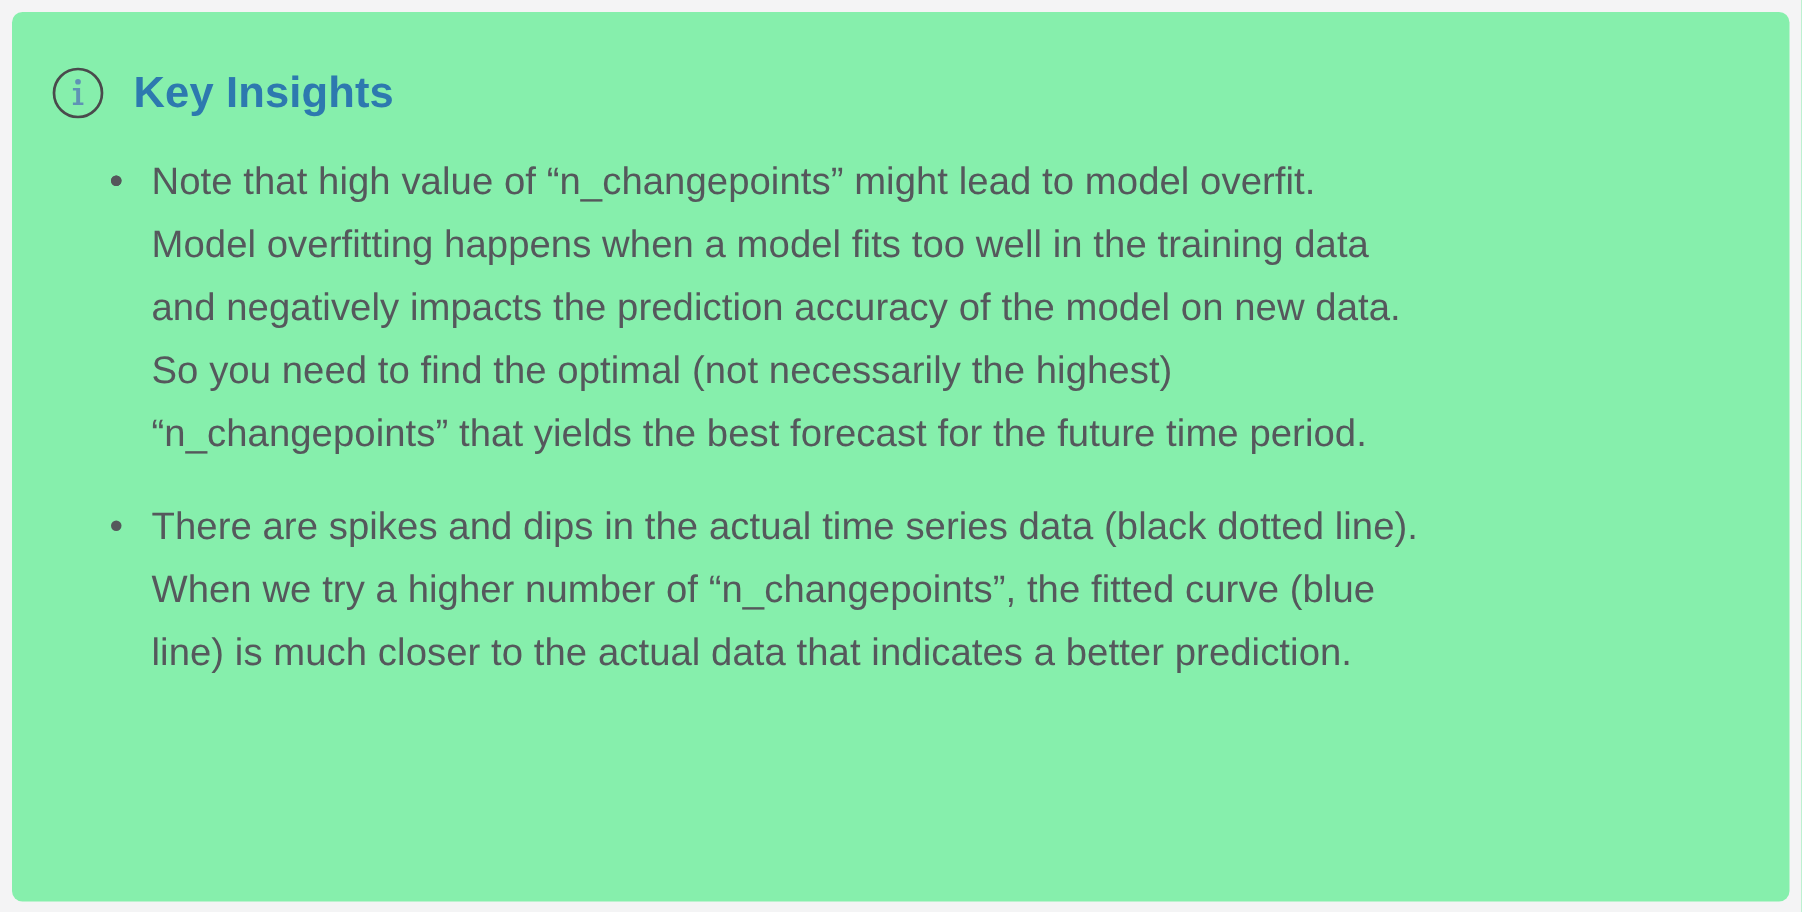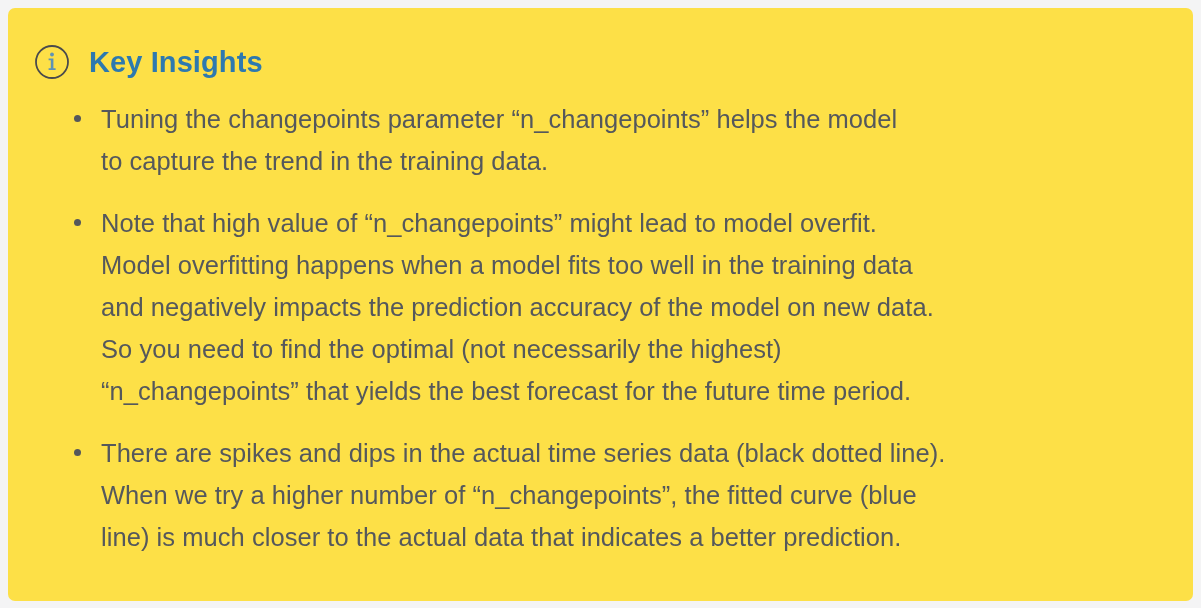--- a/index.html
+++ b/index.html
@@ -13,21 +13,21 @@
     font-family: "Liberation Sans", sans-serif;
     overflow: hidden;
   }
 
   #insights-card {
     position: absolute;
     left: 8px;
     top: 8px;
     width: 1185px;
     height: 593px;
-    background: #fde047;
+    background: #86efac;
     border-radius: 7px;
     box-sizing: border-box;
     overflow: hidden;
   }
 
   
   .card-header {
     display: flex;
     align-items: center;
     padding: 36px 0 0 26px;
@@ -97,22 +97,20 @@
       <circle cx="18" cy="18" r="16" fill="none" stroke="#4a4a4c" stroke-width="1.8"></circle>
       <circle cx="18" cy="10.5" r="1.9" fill="#5f93b5"></circle>
       <path d="M14.6 14.6 L19.4 14.6 L19.4 24.3 L21.6 24.3 L21.6 26.0 L14.6 26.0 L14.6 24.3 L16.8 24.3 L16.8 16.3 L14.6 16.3 Z" fill="#5f93b5"></path>
     </svg>
     <div class="card-title">Key Insights</div>
   </div>
 
   <ul class="insight-list">
     <li class="insight-item">
       <span class="bullet-dot"></span>
-      <span class="insight-text">Tuning the changepoints parameter “n_changepoints” helps the model
-to capture the trend in the training data.</span>
     </li>
     <li class="insight-item">
       <span class="bullet-dot"></span>
       <span class="insight-text">Note that high value of “n_changepoints” might lead to model overfit.
 Model overfitting happens when a model fits too well in the training data
 and negatively impacts the prediction accuracy of the model on new data.
 So you need to find the optimal (not necessarily the highest)
 “n_changepoints” that yields the best forecast for the future time period.</span>
     </li>
     <li class="insight-item">

